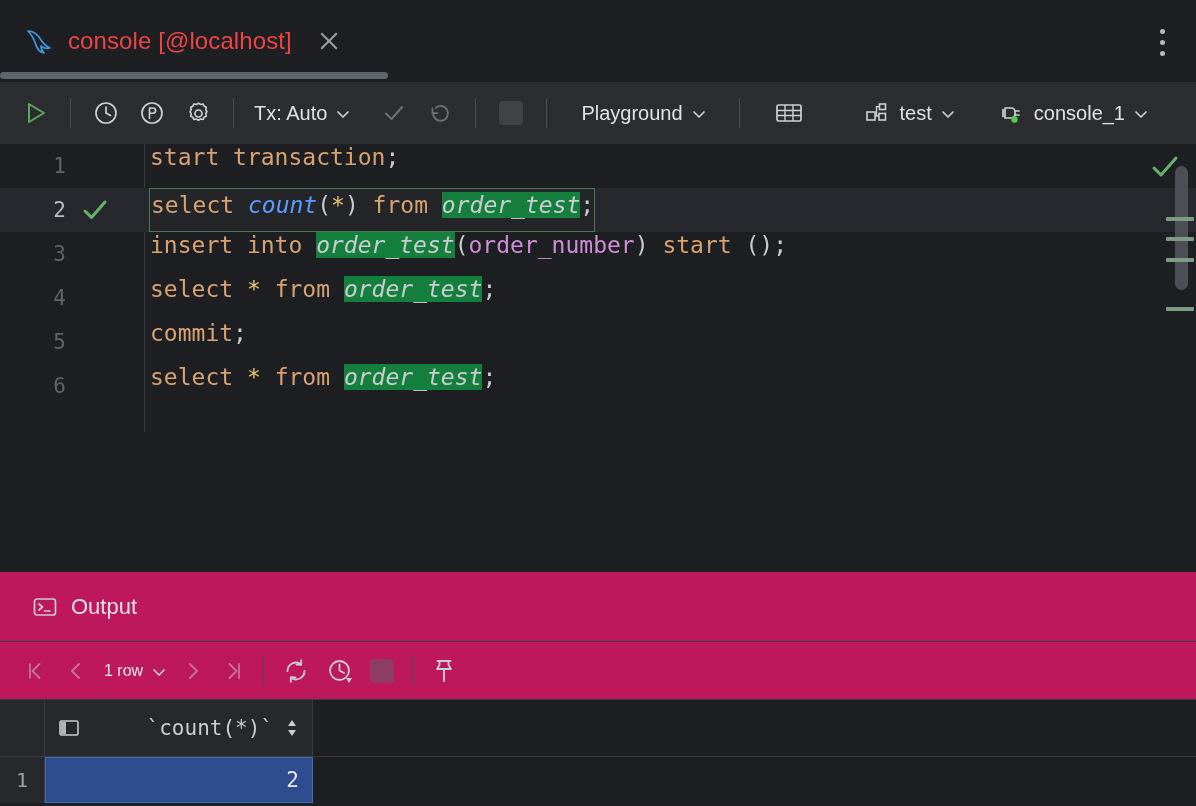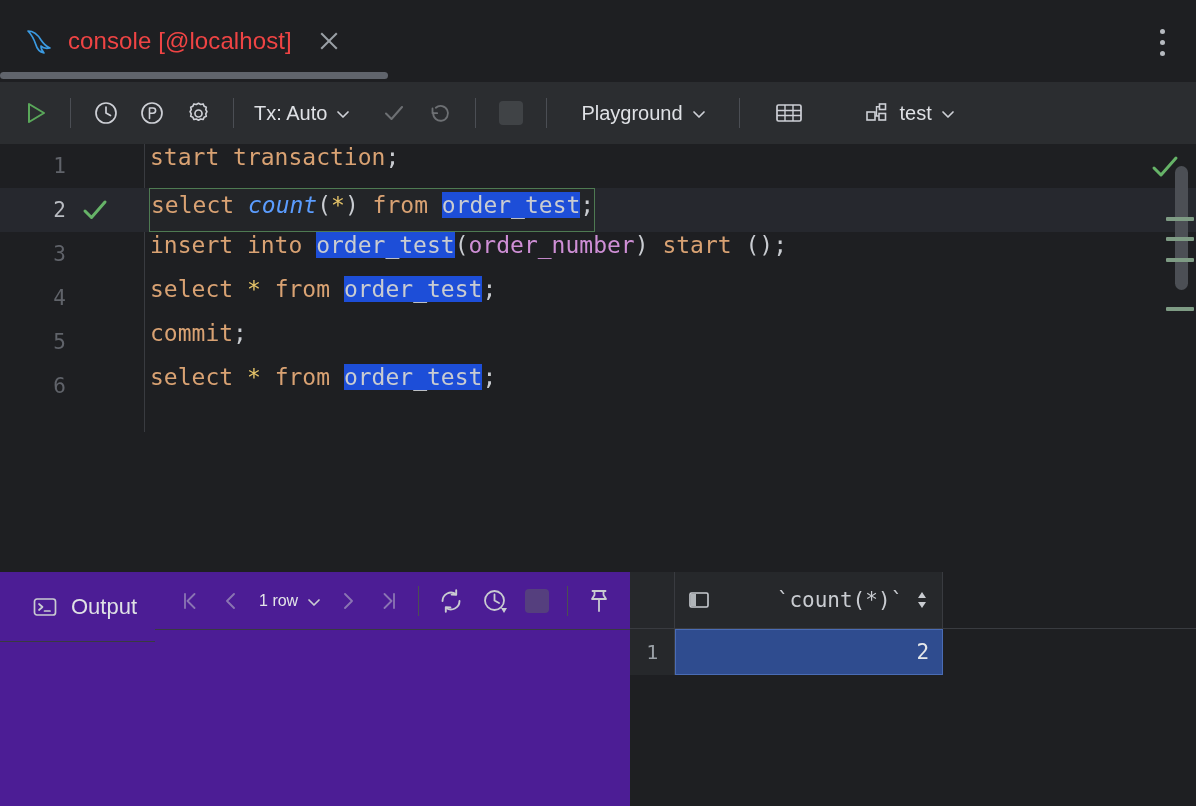--- a/index.html
+++ b/index.html
@@ -97,36 +97,36 @@
   .cl {
     height: 44px; display: flex; 
     font-family: "DejaVu Sans Mono", monospace; font-size: 23px;
     padding-left: 6px; white-space: pre; letter-spacing: 0px;
   }
   .cl.current { background: #26282e; }
   .kw { color: #d9a273; }
   .fn { color: #5b9dff; font-style: italic; }
   .star { color: #e8c66a; }
   .punct { color: #c9ccd1; }
-  .tbl { color: #c9ccd1; background: #1d4ed8; }
+  .tbl { color: #c9ccd1; background: #15803d; font-style: italic; }
   .col { color: #cf8fd6; }
   .stmt-box {
     display: inline-block; border: 1px solid #4e7a52; background: #232528;
     margin-left: -1px; padding: 1px 0 1px 1px; line-height: 30px;
   }
   .editor-blank { height: 140px; background: #1e1f22; }
   .top-check { position: absolute; right: 14px; top: 8px; }
   .vscroll {
     position: absolute; right: 8px; top: 22px; width: 13px; height: 124px;
     background: #4c4f55; border-radius: 7px;
   }
   .vmark { position: absolute; right: 2px; width: 28px; height: 4px; background: #7e9b84; border-radius: 1px; }
 
   
-  .results { background: #4c1d95; flex: 1 1 auto; display: flex; flex-direction: row; min-height: 0; }
+  .results { background: #be185d; flex: 1 1 auto; display: flex; flex-direction: column; min-height: 0; }
   .res-tabs {
     height: 70px; display: flex; align-items: stretch; padding-left: 14px;
     border-bottom: 1px solid #393b40; flex: 0 0 auto;
   }
   .res-tab {
     display: flex; align-items: center; gap: 13px; padding: 0 18px;
     cursor: pointer; position: relative; color: #dfe1e5; font-size: 22px;
   }
   .res-tab .uline {
     position: absolute; left: 0; right: 0; bottom: -1px; height: 4px; background: #3574f0; display: none;
@@ -310,20 +310,36 @@
       <span class="tb-label">test</span>
       <span class="chev">
         <svg width="16" height="16" viewBox="0 0 16 16">
             <path d="M3 6 L8 11 L13 6" fill="none" stroke="#ced0d6" stroke-width="1.7" stroke-linecap="round" stroke-linejoin="round"></path>
           </svg>
       </span>
     </div>
 
     <div class="gap-m"></div>
 
+    <div class="tb-btn">
+      <span>
+        <svg width="30" height="26" viewBox="0 0 30 26">
+          <path d="M7 9.5 V16.5" fill="none" stroke="#ced0d6" stroke-width="1.7" stroke-linecap="round"></path>
+          <path d="M9 8 h6.5 a3.5 3.5 0 0 1 3.5 3.5 v3 a3.5 3.5 0 0 1 -3.5 3.5 H9 Z" fill="none" stroke="#ced0d6" stroke-width="1.7" stroke-linejoin="round"></path>
+          <path d="M19 11 h4 M19 15 h4" fill="none" stroke="#ced0d6" stroke-width="1.7" stroke-linecap="round"></path>
+          <circle cx="18.5" cy="19.5" r="3.2" fill="#4ad24a"></circle>
+        </svg>
+      </span>
+      <span class="tb-label">console_1</span>
+      <span class="chev">
+        <svg width="16" height="16" viewBox="0 0 16 16">
+            <path d="M3 6 L8 11 L13 6" fill="none" stroke="#ced0d6" stroke-width="1.7" stroke-linecap="round" stroke-linejoin="round"></path>
+          </svg>
+      </span>
+    </div>
   </div>
 
   <div class="editor-wrap">
     <div class="code-area">
       <div class="gutter" id="gutter">
           <div class="gutter-line">
             <span class="ln">1</span>
             <span class="gutter-check"></span>
           </div>
           <div class="gutter-line current">

